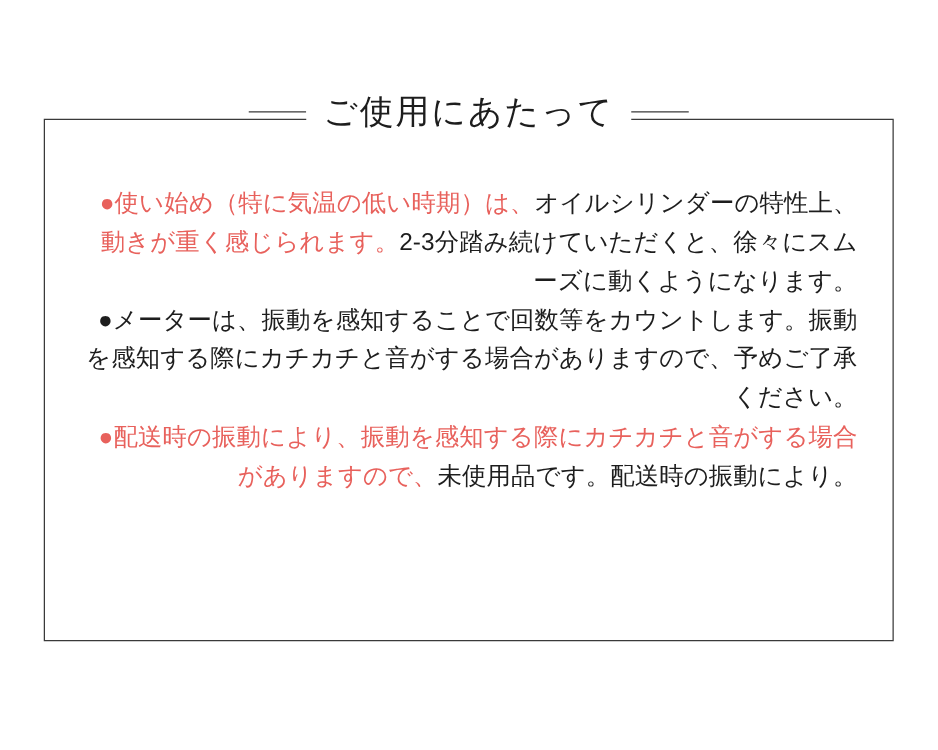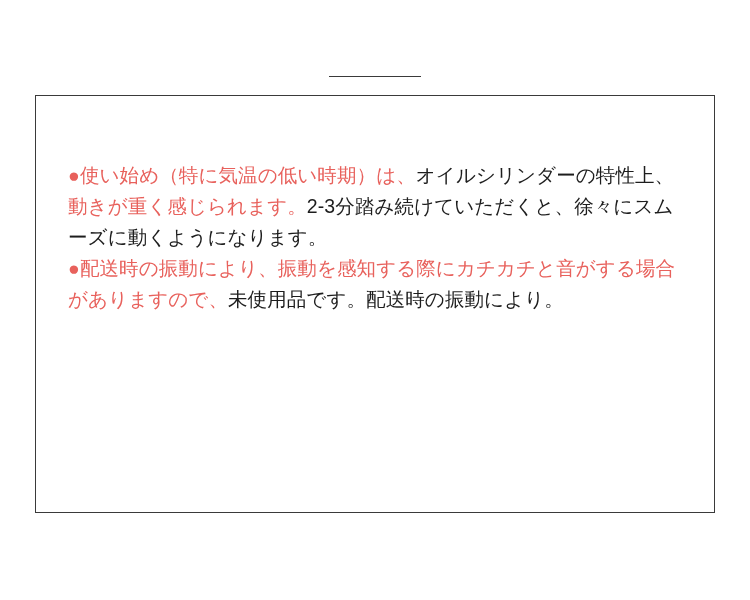--- a/index.html
+++ b/index.html
@@ -64,22 +64,23 @@
     left: 32px;
     right: 28px;
     top: 52px;
     font-size: 19.5px;
     line-height: 1.58;
     color: #1d1d1d;
     letter-spacing: 0.005em;
   }
 
   .para {
-    margin: 12px 0 0 0;
+    margin: 0 0 0 0;
     text-indent: 0;
+    text-align: right;
   }
   .para + .para {
     margin-top: 1px;
   }
 
   .accent {
     color: #e8615c;
   }
   .plain {
     color: #1d1d1d;
@@ -93,23 +94,25 @@
 </style>
 </head>
 <body>
 
 <div class="page">
 
   <div class="notice-box">
 
     <div class="title-wrap">
       <span class="title-rule"></span>
+      <span class="title-text">ご使用にあたって</span>
       <span class="title-rule"></span>
     </div>
 
     <div class="body-text">
         <div class="para"><span class="bullet accent-bullet">●</span><span class="accent">使い始め（特に気温の低い時期）は、</span><span class="plain">オイルシリンダーの特性上、</span><span class="accent">動きが重く感じられます。</span><span class="plain">2-3分踏み続けていただくと、徐々にスムーズに動くようになります。</span></div>
+        <div class="para"><span class="bullet ">●</span><span class="plain">メーターは、振動を感知することで回数等をカウントします。振動を感知する際にカチカチと音がする場合がありますので、予めご了承ください。</span></div>
         <div class="para"><span class="bullet accent-bullet">●</span><span class="accent">配送時の振動により、振動を感知する際にカチカチと音がする場合がありますので、</span><span class="plain">未使用品です。配送時の振動により。</span></div>
       </div>
 
   </div>
 
 </div>
 
 </body></html>

